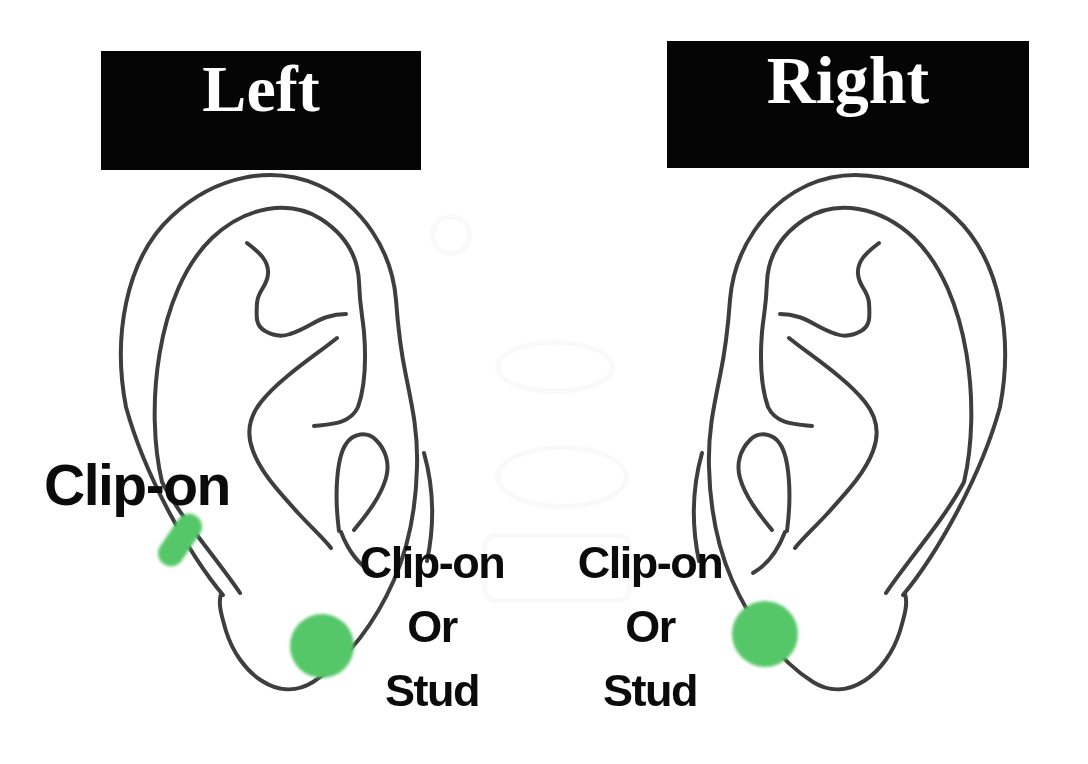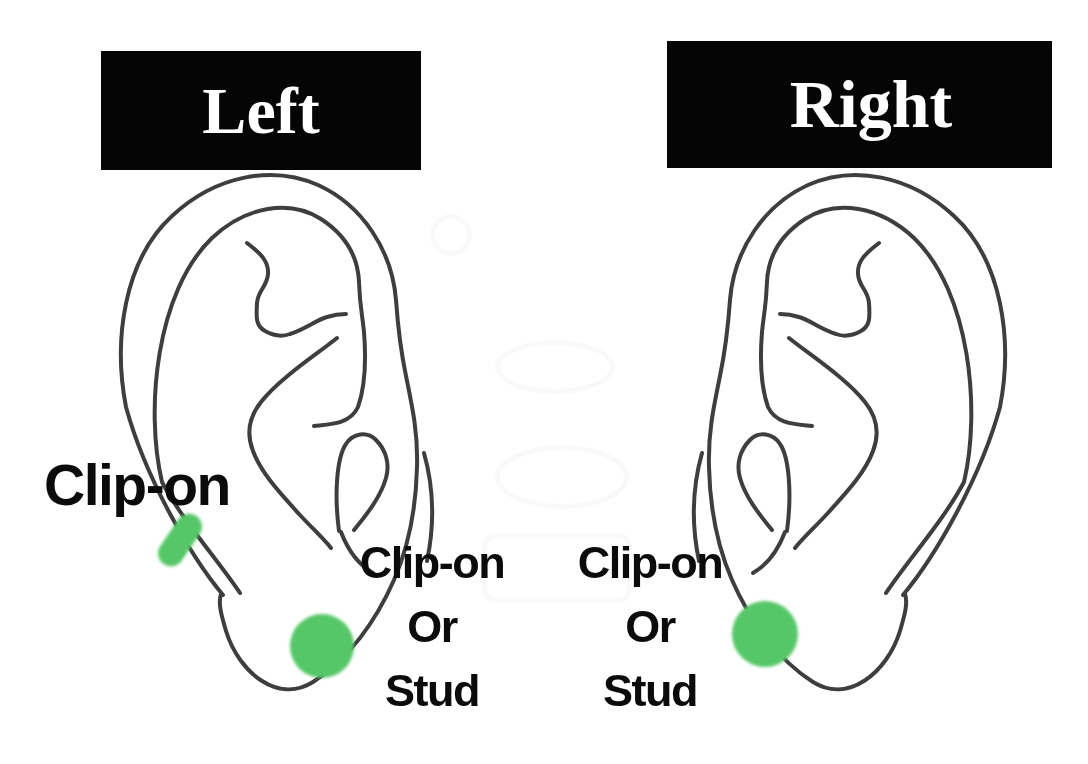--- a/index.html
+++ b/index.html
@@ -11,27 +11,27 @@
     overflow: hidden;
     font-family: "Liberation Sans", sans-serif;
   }
 
   
   .title-box {
     position: absolute;
     background: var(--title-background, #050505);
     color: var(--title-text, #ffffff);
     display: flex;
-    align-items: center;
+    align-items: flex-start;
     justify-content: center;
     font-family: "Liberation Serif", serif;
     font-weight: 700;
   }
   .title-box.tleft  { left: 101px; top: 51px; width: 320px; height: 119px; font-size: 66px; }
-  .title-box.tright { left: 667px; top: 41px; width: 362px; height: 127px; font-size: 68px; padding-left: 23px; }
+  .title-box.tright { left: 667px; top: 41px; width: 362px; height: 127px; font-size: 68px; }
 
   
   .ear-svg { position: absolute; top: 162px; overflow: visible; }
   .ear-svg.eleft  { left: 110px; width: 360px; height: 545px; }
   .ear-svg.eright { left: 652px; width: 368px; height: 545px; }
   .ear-lines path {
     stroke: var(--sketch-line, #3e3e3e);
     stroke-width: 4;
     fill: none;
     stroke-linecap: round;

